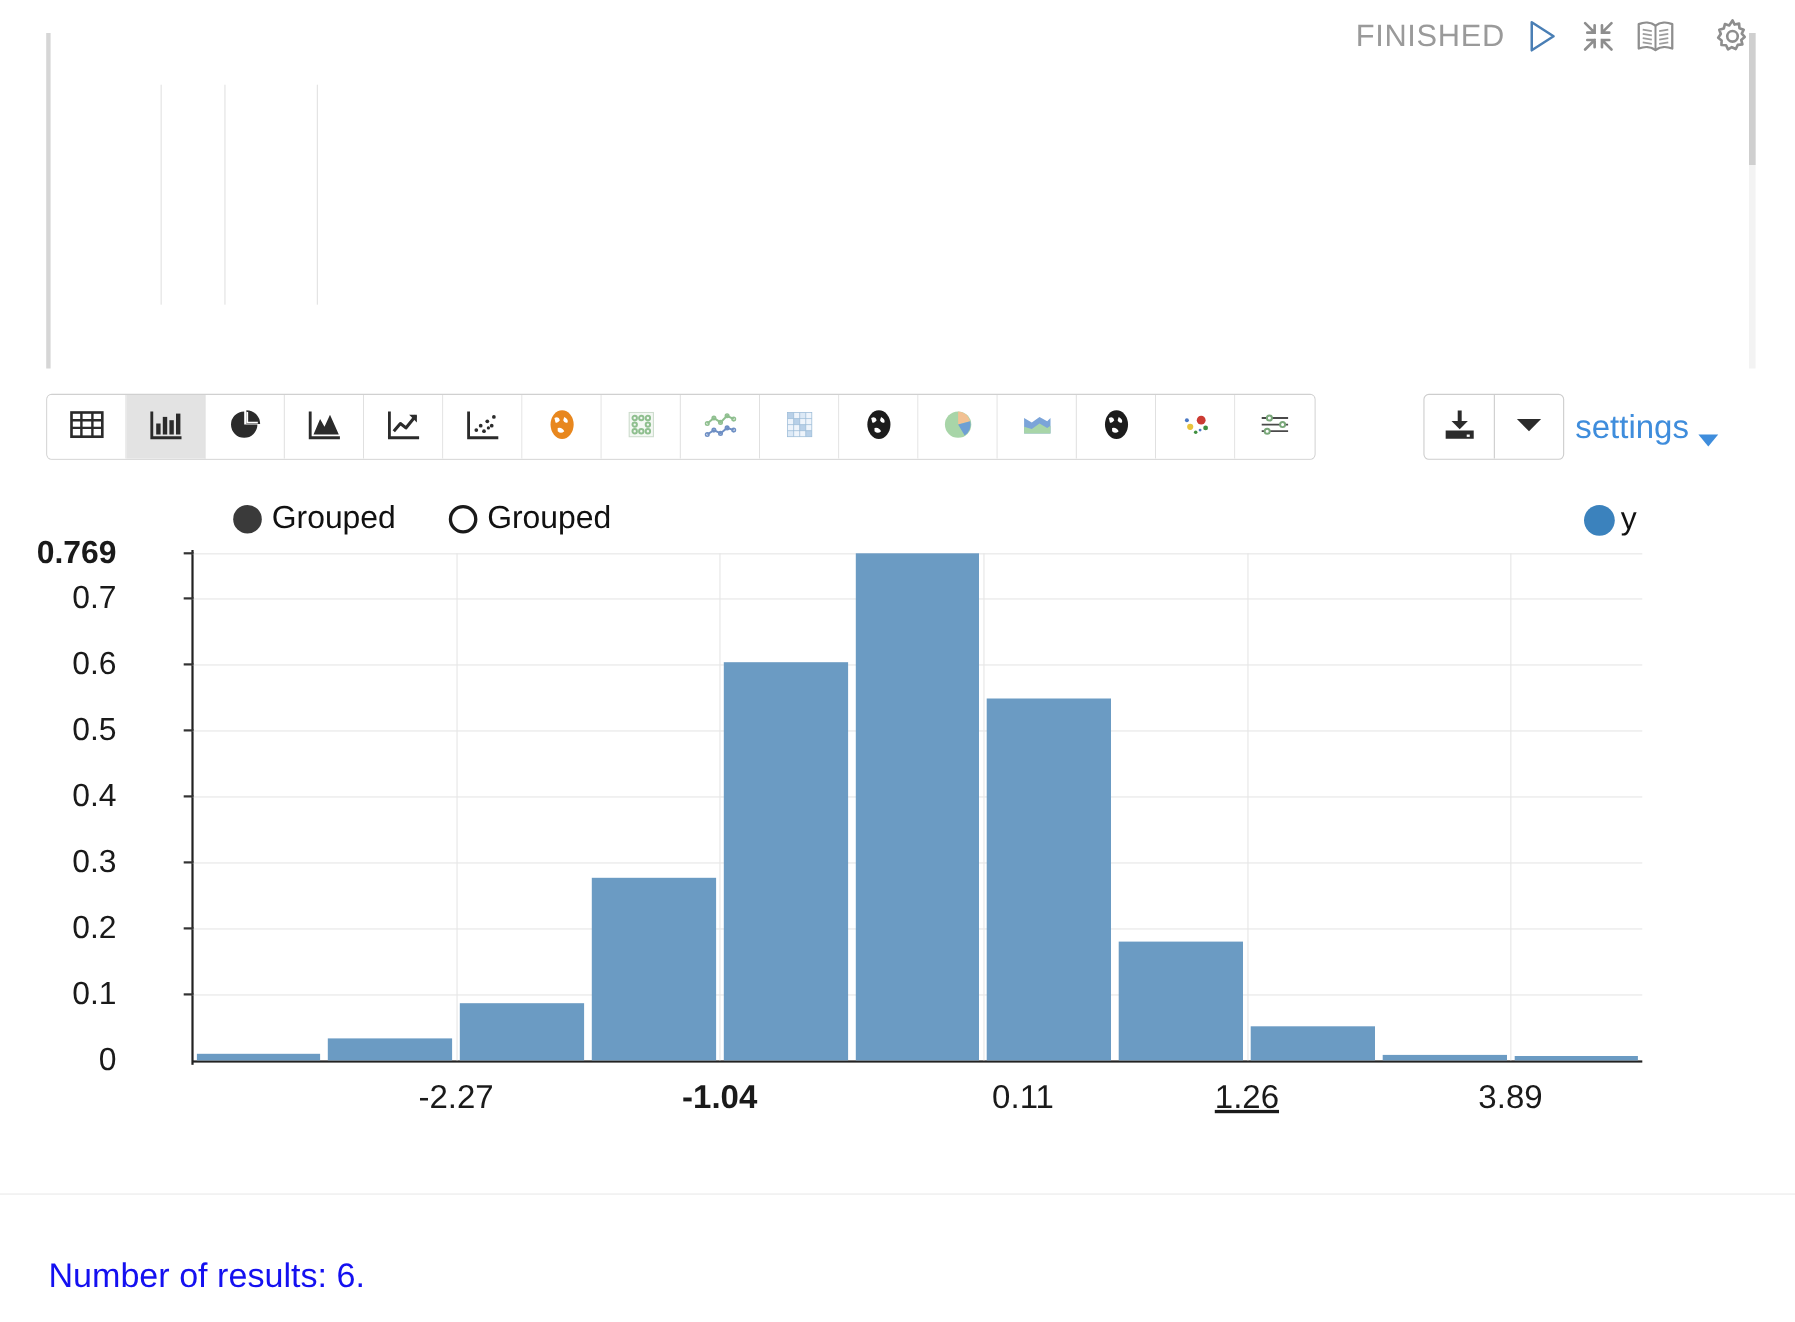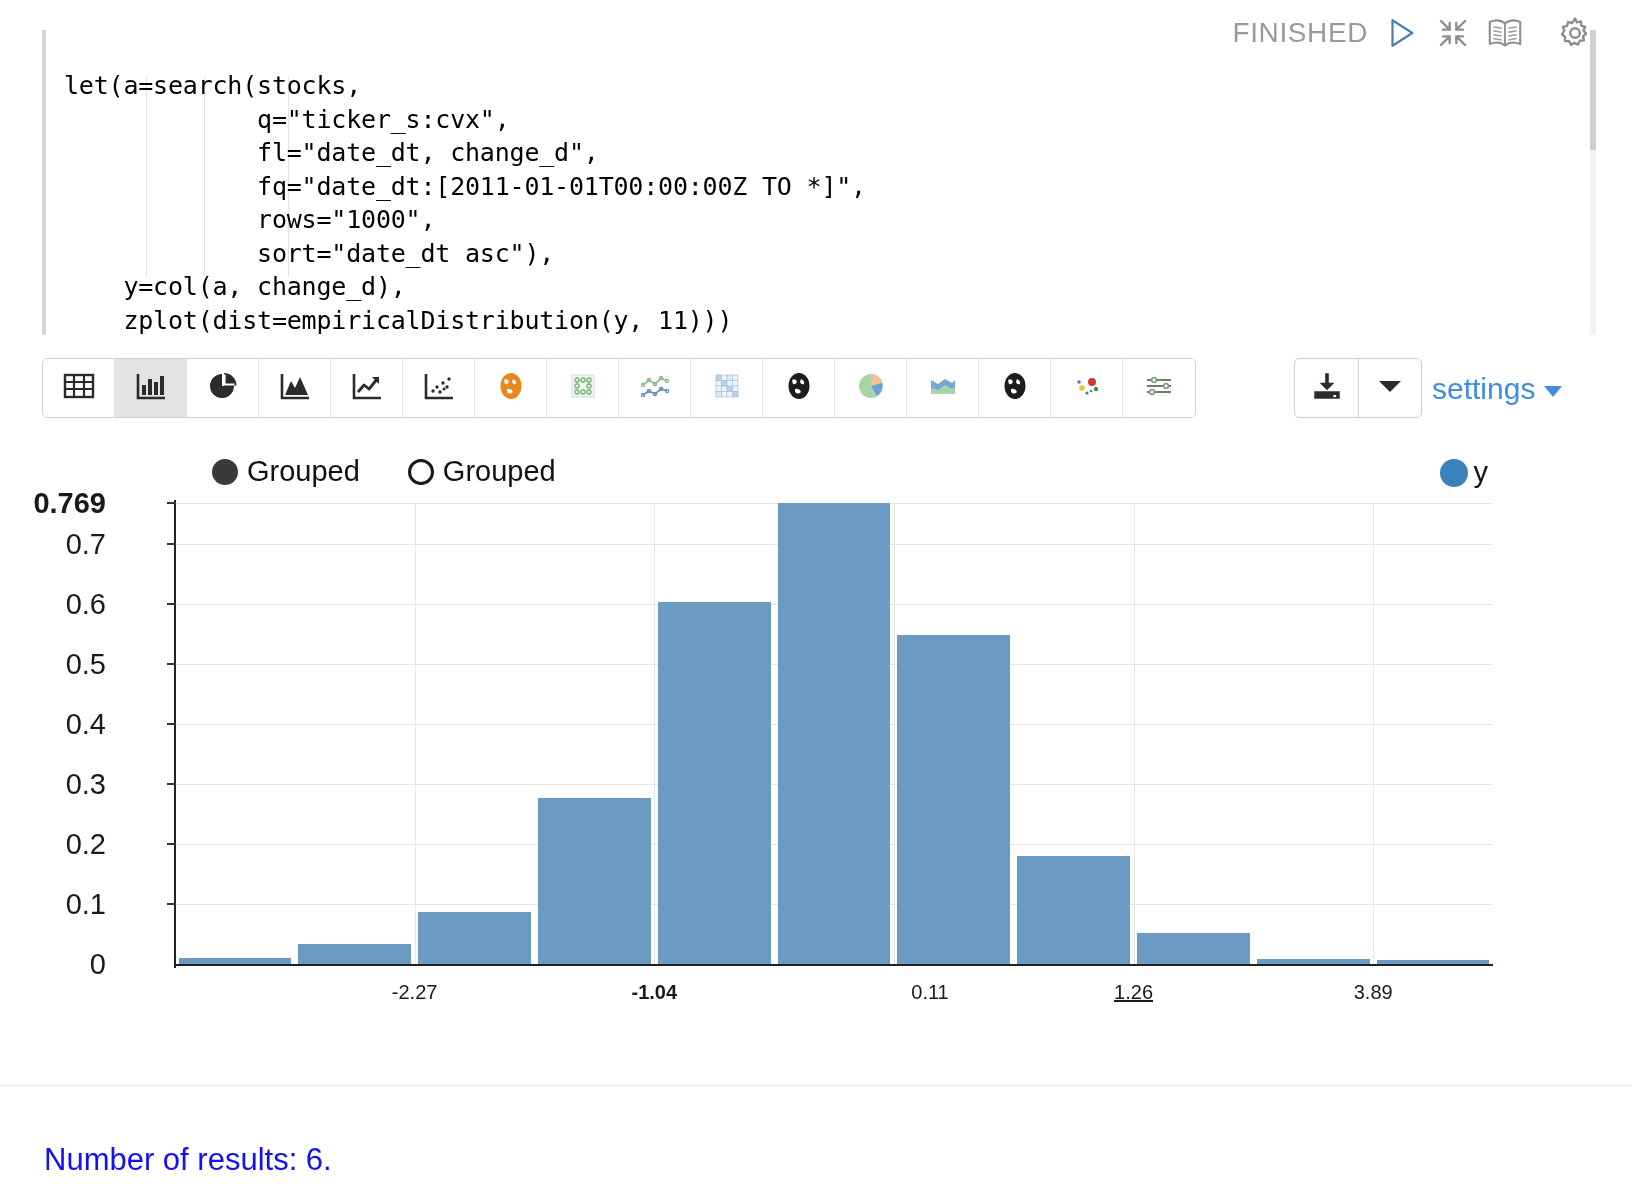--- a/index.html
+++ b/index.html
@@ -132,21 +132,21 @@
     display: flex; align-items: center; justify-content: center;
     cursor: pointer;
   }
   .settings-link {
     position: absolute;
     left: 1432px; top: 372px;
     font-size: 30px;
     color: #3f8ddc;
     cursor: pointer;
     display: flex;
-    align-items: center;
+    align-items: flex-end;
     gap: 9px;
   }
   .caret-down-sm {
     width: 0; height: 0;
     border-left: 9px solid transparent;
     border-right: 9px solid transparent;
     border-top: 11px solid #3f8ddc;
     margin-top: 5px;
   }
 
@@ -254,21 +254,21 @@
     transform: translateY(-50%);
   }
   .bar {
     position: absolute;
     bottom: 0;
     background: #6b9bc3;
   }
   .xtick-label {
     position: absolute;
     top: 486px;
-    font-size: 20px;
+    font-size: 30px;
     color: #1a1a1a;
     transform: translateX(-50%);
     white-space: nowrap;
   }
 
   
   .footer-sep {
     position: absolute;
     left: 0; top: 1085px;
     width: 1632px; height: 1px;
@@ -285,28 +285,20 @@
 <body>
 
 <div id="root">
 
   <div class="editor-wrap">
     <div class="indent-guides">
       <i style="left:82px"></i>
       <i style="left:140px"></i>
       <i style="left:224px"></i>
     </div>
-    <pre class="editor-code">let(a=search(stocks,
-             q="ticker_s:cvx",
-             fl="date_dt, change_d",
-             fq="date_dt:[2011-01-01T00:00:00Z TO *]",
-             rows="1000",
-             sort="date_dt asc"),
-    y=col(a, change_d),
-    zplot(dist=empiricalDistribution(y, 11)))</pre>
     <div class="editor-scroll">
         <b></b>
       </div>
   </div>
 
   <div class="editor-status">
     <span class="finished-label">FINISHED</span>
 
     <span class="ico-btn">
       <svg width="34" height="34" viewBox="0 0 24 24">

